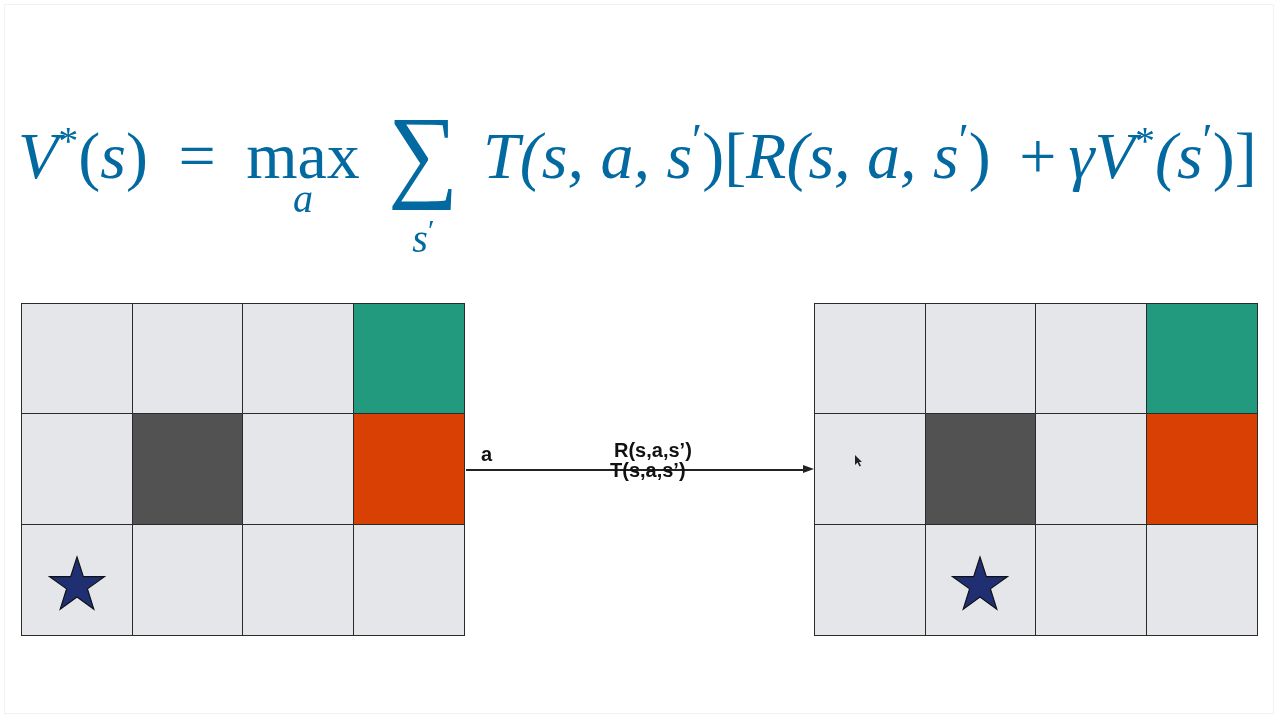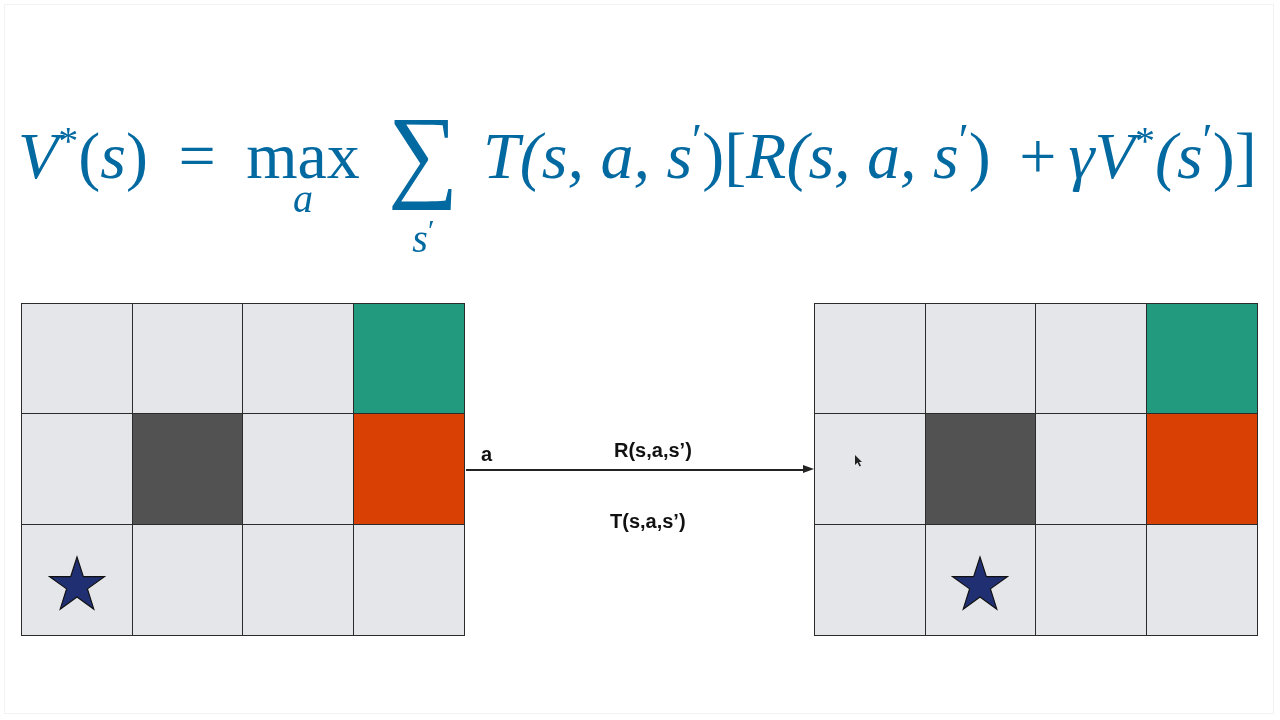--- a/index.html
+++ b/index.html
@@ -63,21 +63,21 @@
       position: absolute; right: 0; top: -4px; width: 0; height: 0;
       border-top: 4.5px solid transparent; border-bottom: 4.5px solid transparent;
       border-left: 11px solid #222;
     }
     .label {
       position: absolute; font-family: "Liberation Sans", sans-serif; font-weight: bold;
       color: #111; font-size: 20px; white-space: nowrap;
     }
     .label.action { left: 481px; top: 443px; }
     .label.reward { left: 608px; top: 439px; margin-left: 6px; }
-    .label.trans { left: 610px; top: 510px; }
+    .label.trans { left: 610px; top: 459px; }
 
     .cursor { position: absolute; left: 855px; top: 455px; width: 8px; height: 12px; }
   </style>
 </head>
 <body>
 
 <div class="frame"></div>
 
 <div class="equation">
   <div class="eq-line">

